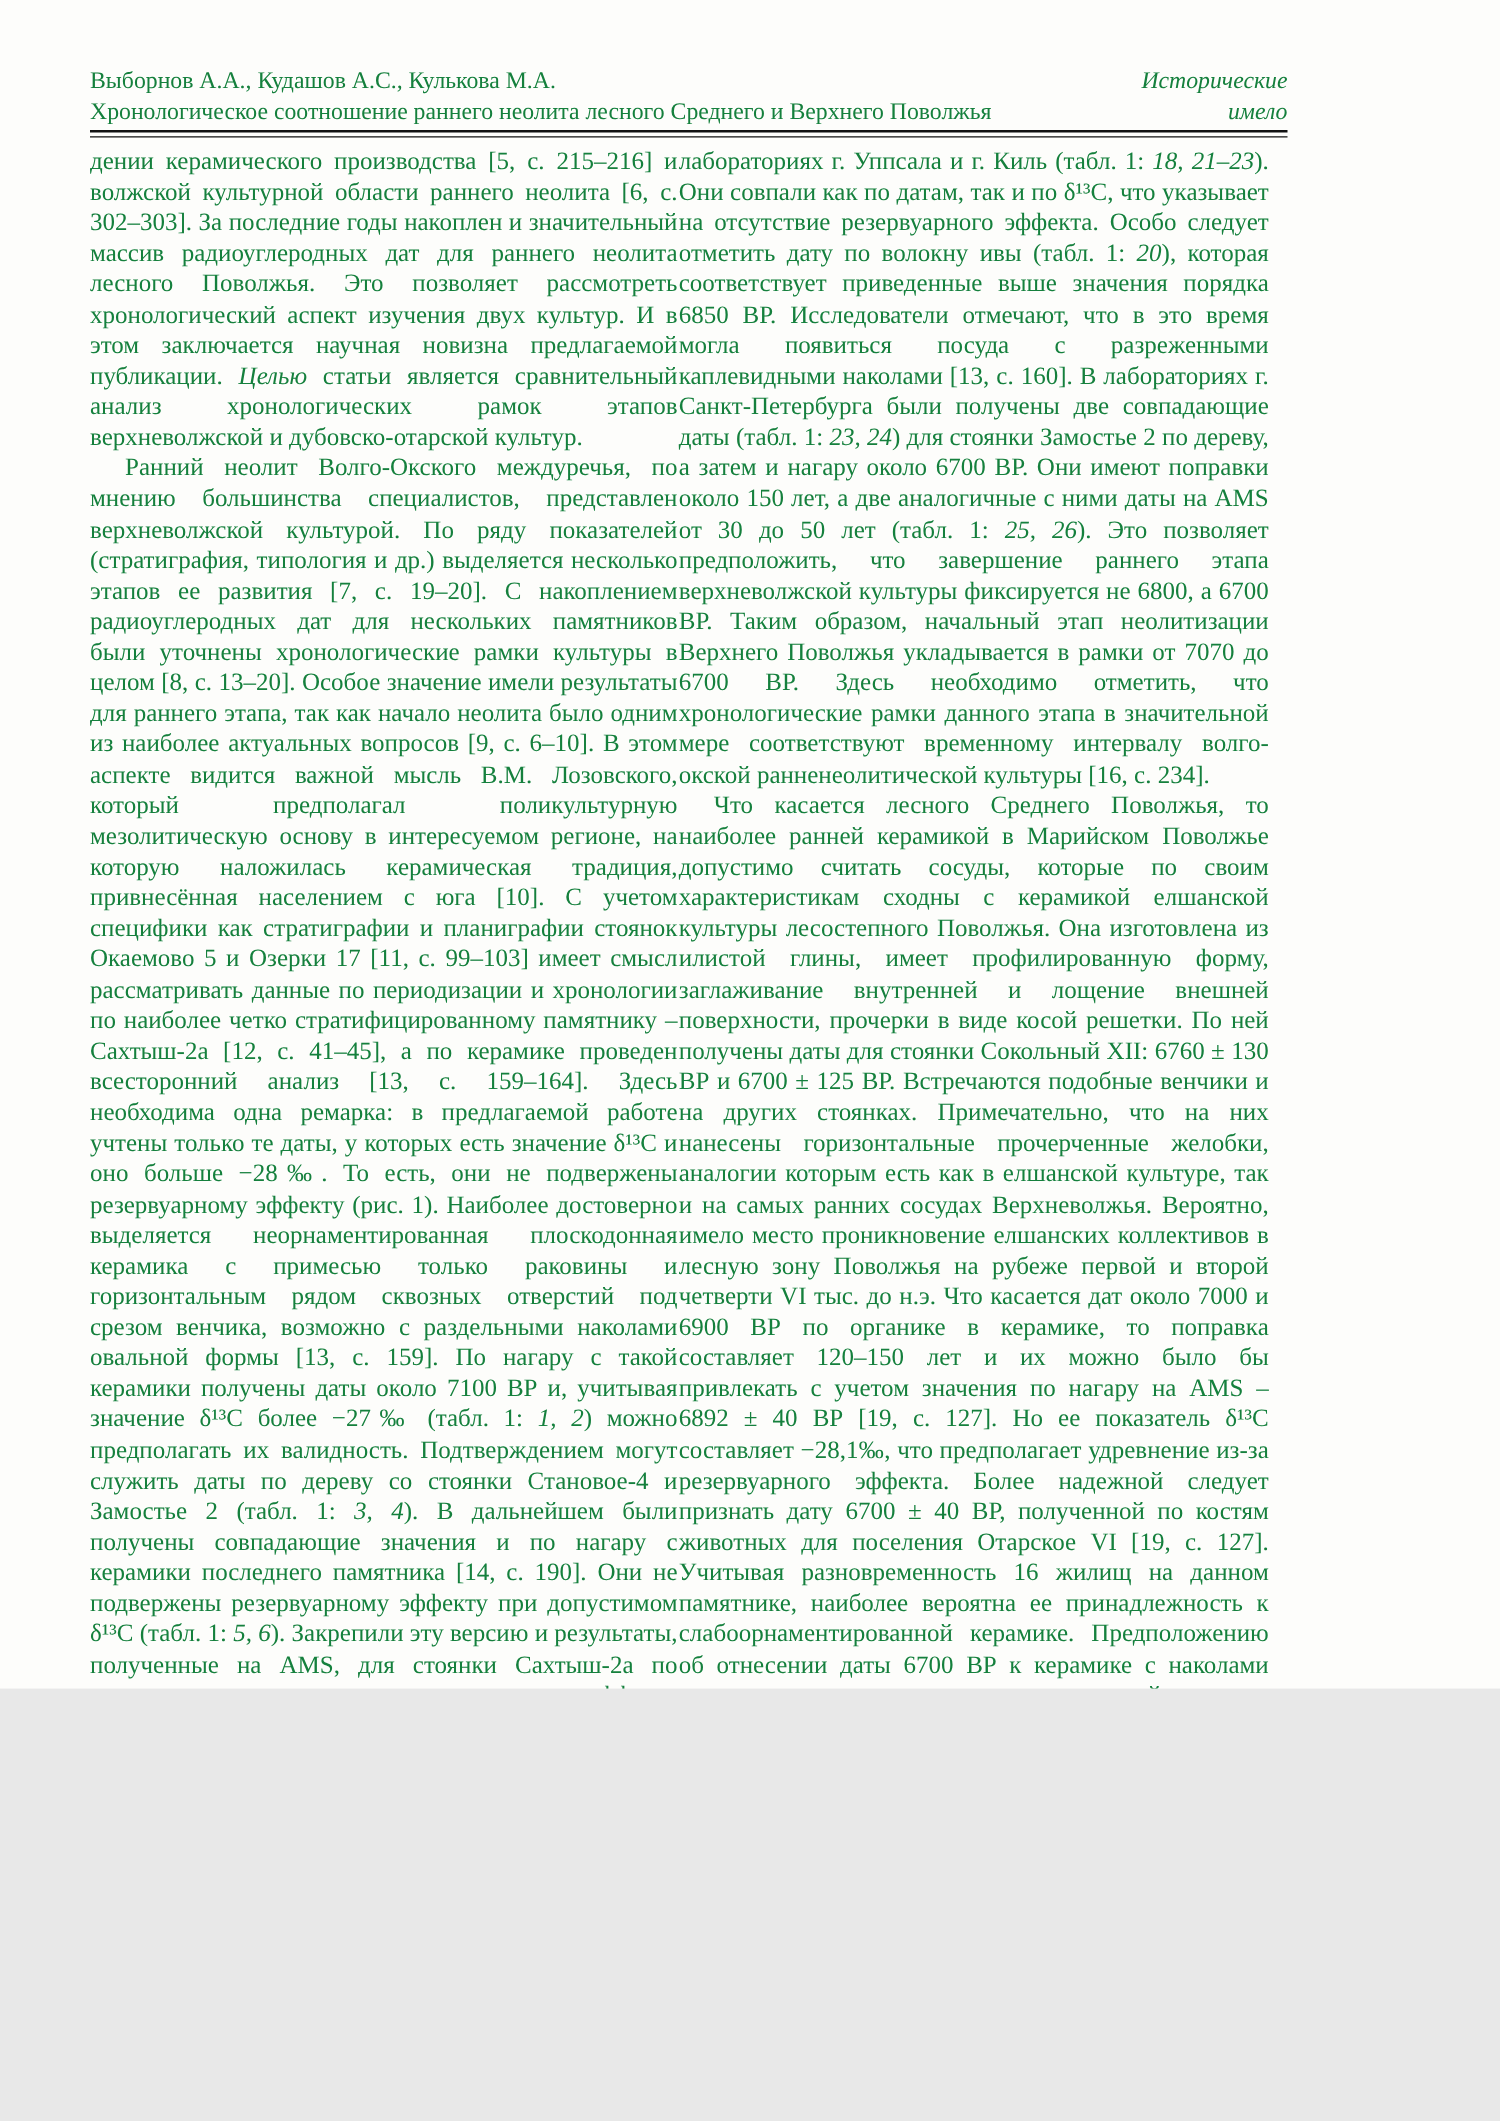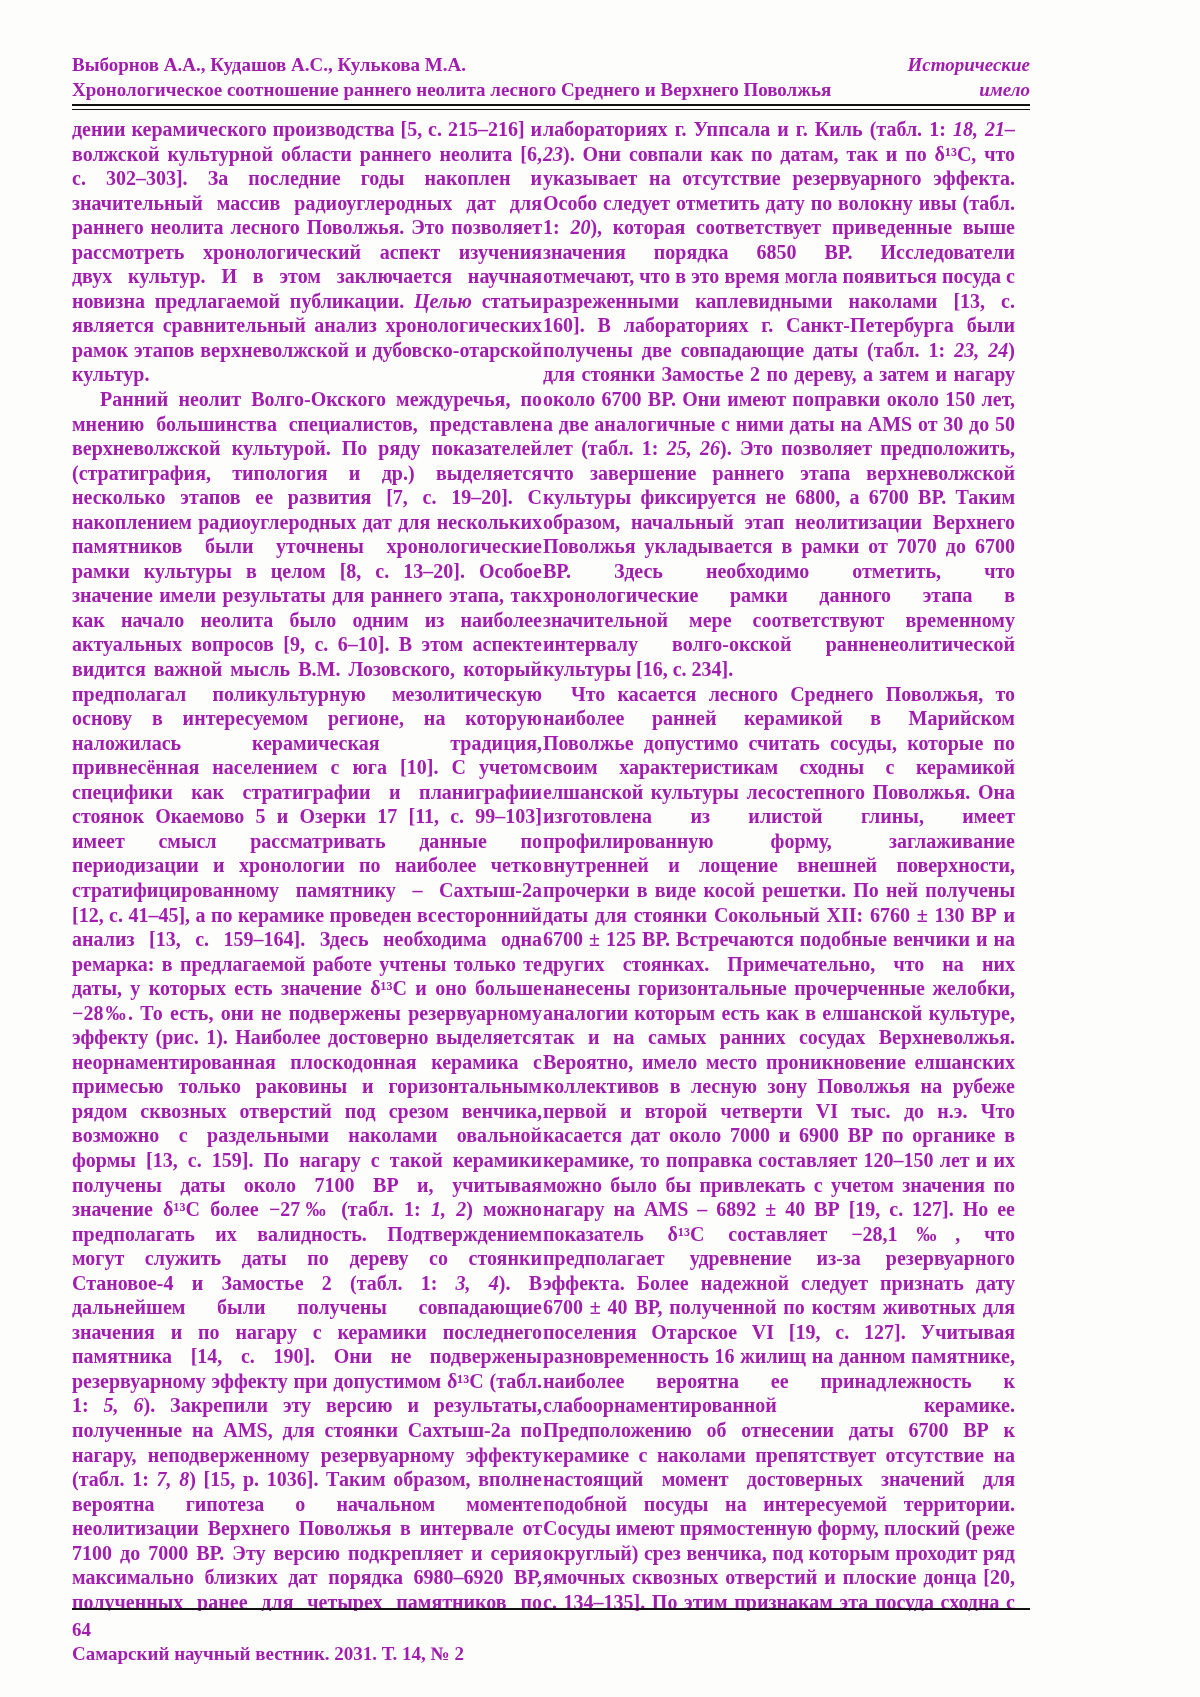--- a/index.html
+++ b/index.html
@@ -1,24 +1,23 @@
 <!DOCTYPE html>
 <html lang="ru"><head>
 <meta charset="utf-8">
 <style>
   html,body{margin:0;padding:0;background:#e8e8e8;}
   .page{
     position:relative;
-    width:1200px;height:1697px;
+    width:1200px;height:1351px;
     background:#fdfdfb;
-    color:#a21caf;
+    color:#15803d;
     font-family:"Liberation Serif","DejaVu Serif",serif;
     overflow:hidden;
     box-sizing:border-box;
-    font-weight:bold;
   }
   .content{
     position:absolute;
     left:72px; top:52px;
     width:958px;
   }
   .hdr-row{
     display:flex;
     justify-content:space-between;
     align-items:baseline;

